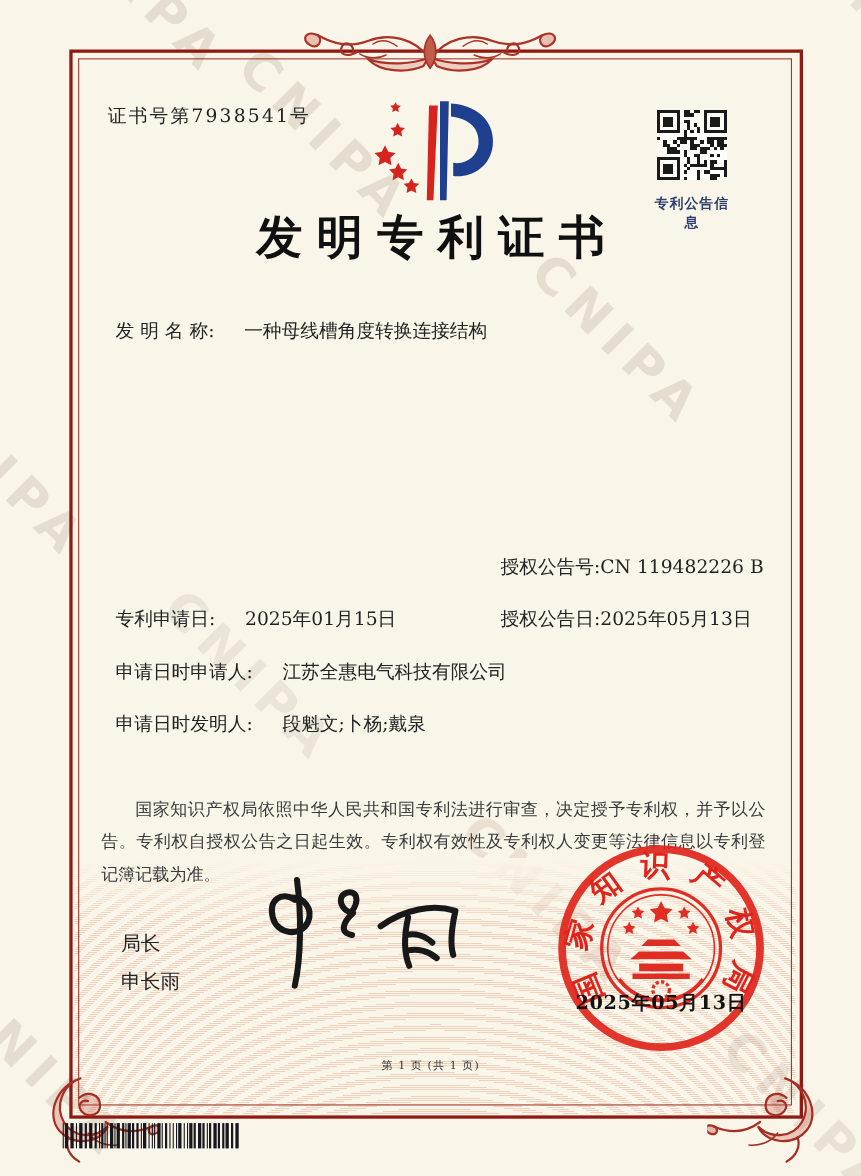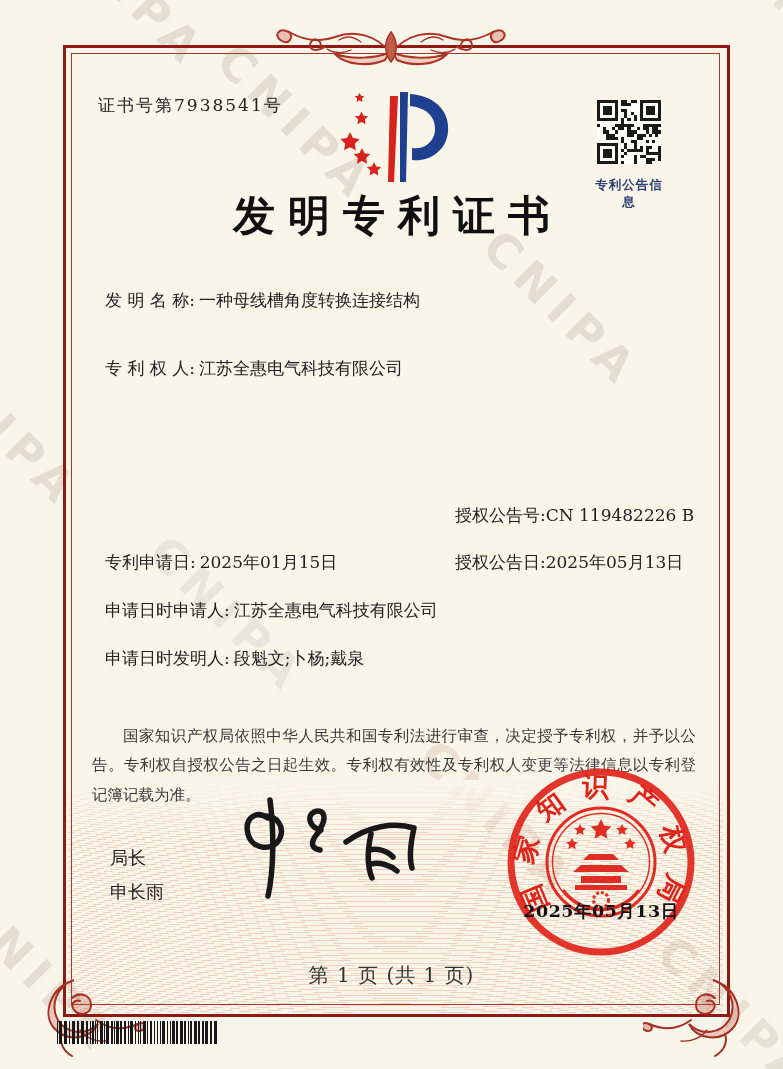--- a/index.html
+++ b/index.html
@@ -58,21 +58,21 @@
     margin-top:9px; font-size:12.5px; letter-spacing:1px; color:#2c3f6e; font-weight:700;
     font-family:"DejaVu Serif","Liberation Serif",serif;
   }
   .title{
     position:absolute; z-index:5; left:0; right:0; top:188px; text-align:center;
     font-size:42px; font-weight:700; letter-spacing:13px; text-indent:13px; color:#101010;
   }
   
   .row{position:absolute; z-index:5; left:105px; font-size:17px; color:#222; white-space:nowrap;}
   .row .lbl{display:inline-block;}
-  .row .val{margin-left:4px;}
+  .row .val{margin-left:27px;}
   .rowR{position:absolute; z-index:5; left:455px; font-size:17px; color:#222; white-space:nowrap;}
   .r1{top:289px}.r2{top:357px}.r3{top:406px}.r4{top:456px}
   .r5{top:504px}.r6{top:551px}.r7{top:599px}.r8{top:647px}
   
   .declaration{
     position:absolute; z-index:5; left:92px; top:722px; width:604px;
     font-size:15.5px; line-height:1.9; color:#3a3a3a;
     text-indent:2em; text-align:justify; margin:0;
   }
   
@@ -84,21 +84,21 @@
   .signature{position:absolute; z-index:5; left:222px; top:796px;}
   
   .seal{position:absolute; z-index:5; left:503px; top:764px;}
   .seal-date{
     position:absolute; z-index:6; left:515px; top:899px; width:172px; text-align:center;
     font-size:17.5px; font-weight:700; color:#121212; letter-spacing:.5px;
   }
   
   .page-info{
     position:absolute; z-index:5; left:0; right:0; top:962px; text-align:center;
-    font-size:20px; color:#333; letter-spacing:1px;
+    font-size:10px; color:#333; letter-spacing:1px;
   }
   .barcode{
     position:absolute; z-index:5; left:57px; top:1021px; width:246px; height:23px;
     display:flex; align-items:stretch;
   }
   .barcode .bar{background:#17171c; height:100%;}
   .barcode .gap{background:transparent; height:100%;}
 </style>
 </head>
 <body>
@@ -296,23 +296,20 @@
         <rect x="2" y="16" width="3" height="3" fill="#1a1a1a"></rect>
       </svg>
     <div class="qr-label">专利公告信息</div>
   </div>
 
   <h1 class="title" style="margin:0">发明专利证书</h1>
 
   <div class="row r1">
     <span class="lbl">发 明 名 称:</span><span class="val">一种母线槽角度转换连接结构</span>
   </div>
-  <div class="row r2">
-    <span class="lbl">专 利 权 人:</span><span class="val">江苏全惠电气科技有限公司</span>
-  </div>
   <div class="rowR r5">
     <span class="lbl">授权公告号:</span><span class="val">CN 119482226 B</span>
   </div>
   <div class="row r6">
     <span class="lbl">专利申请日:</span><span class="val">2025年01月15日</span>
   </div>
   <div class="rowR r6">
     <span class="lbl">授权公告日:</span><span class="val">2025年05月13日</span>
   </div>
   <div class="row r7">

